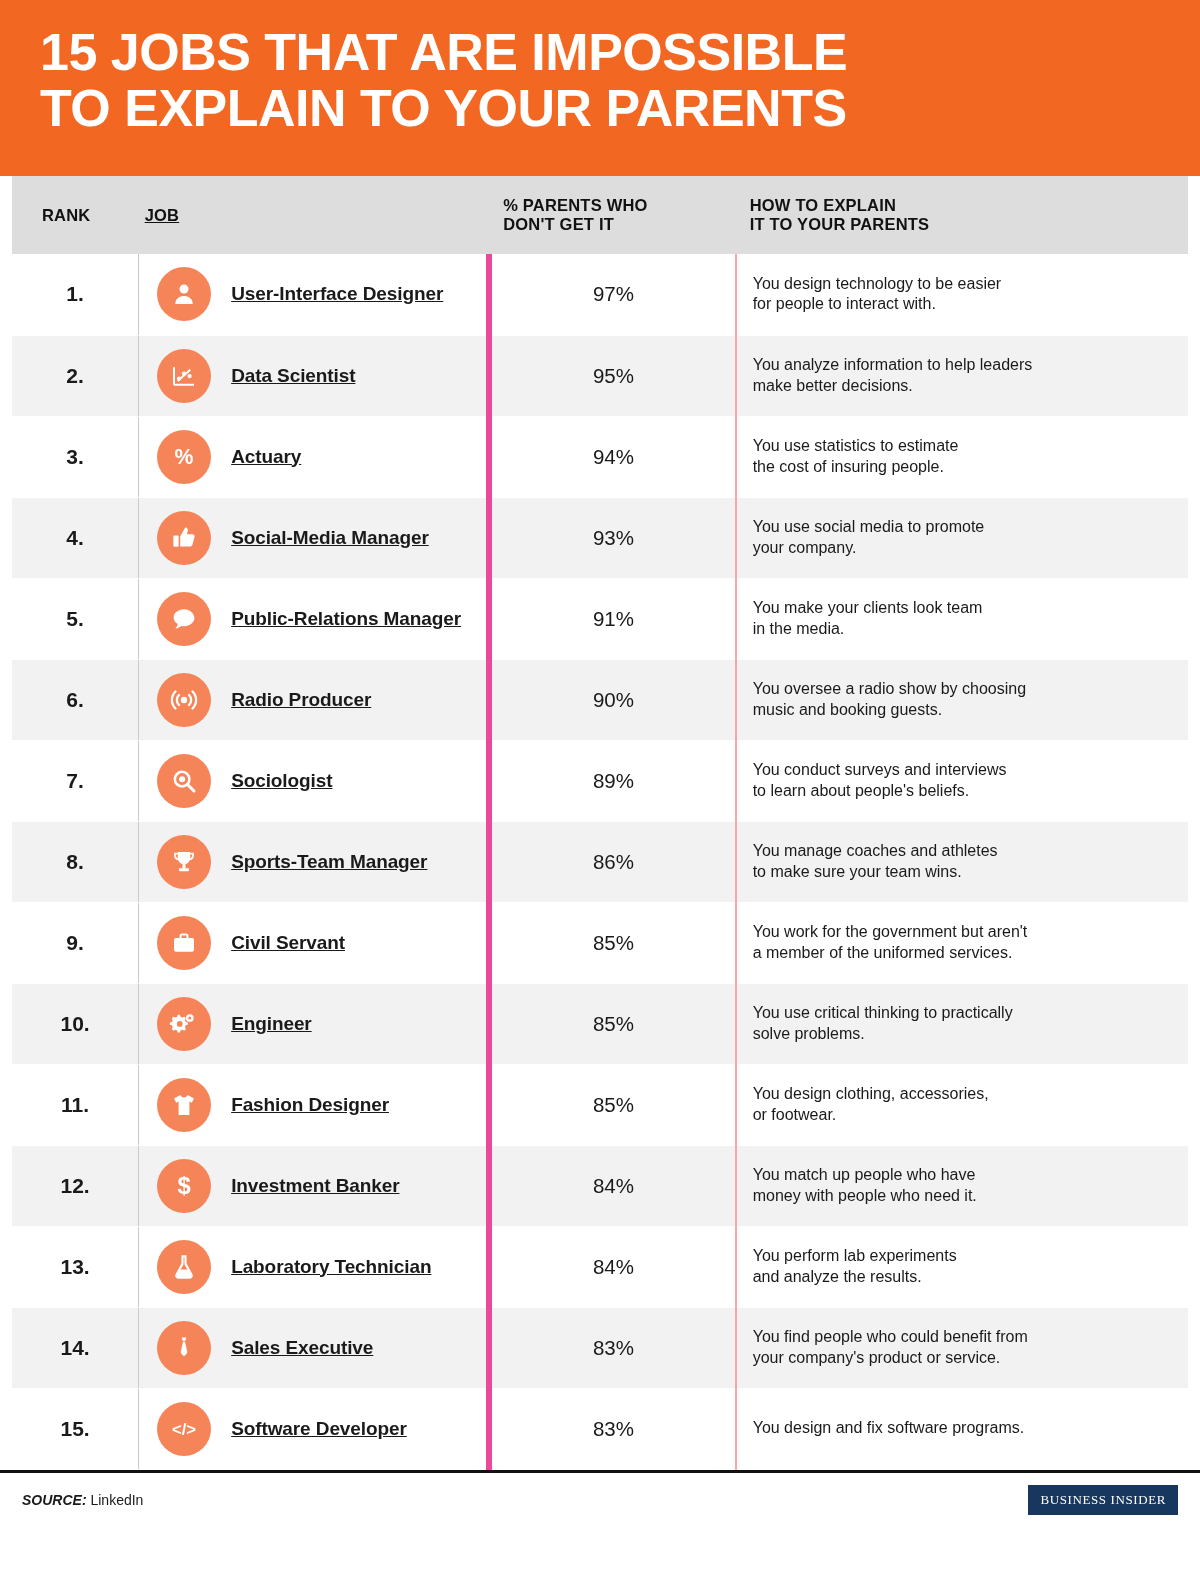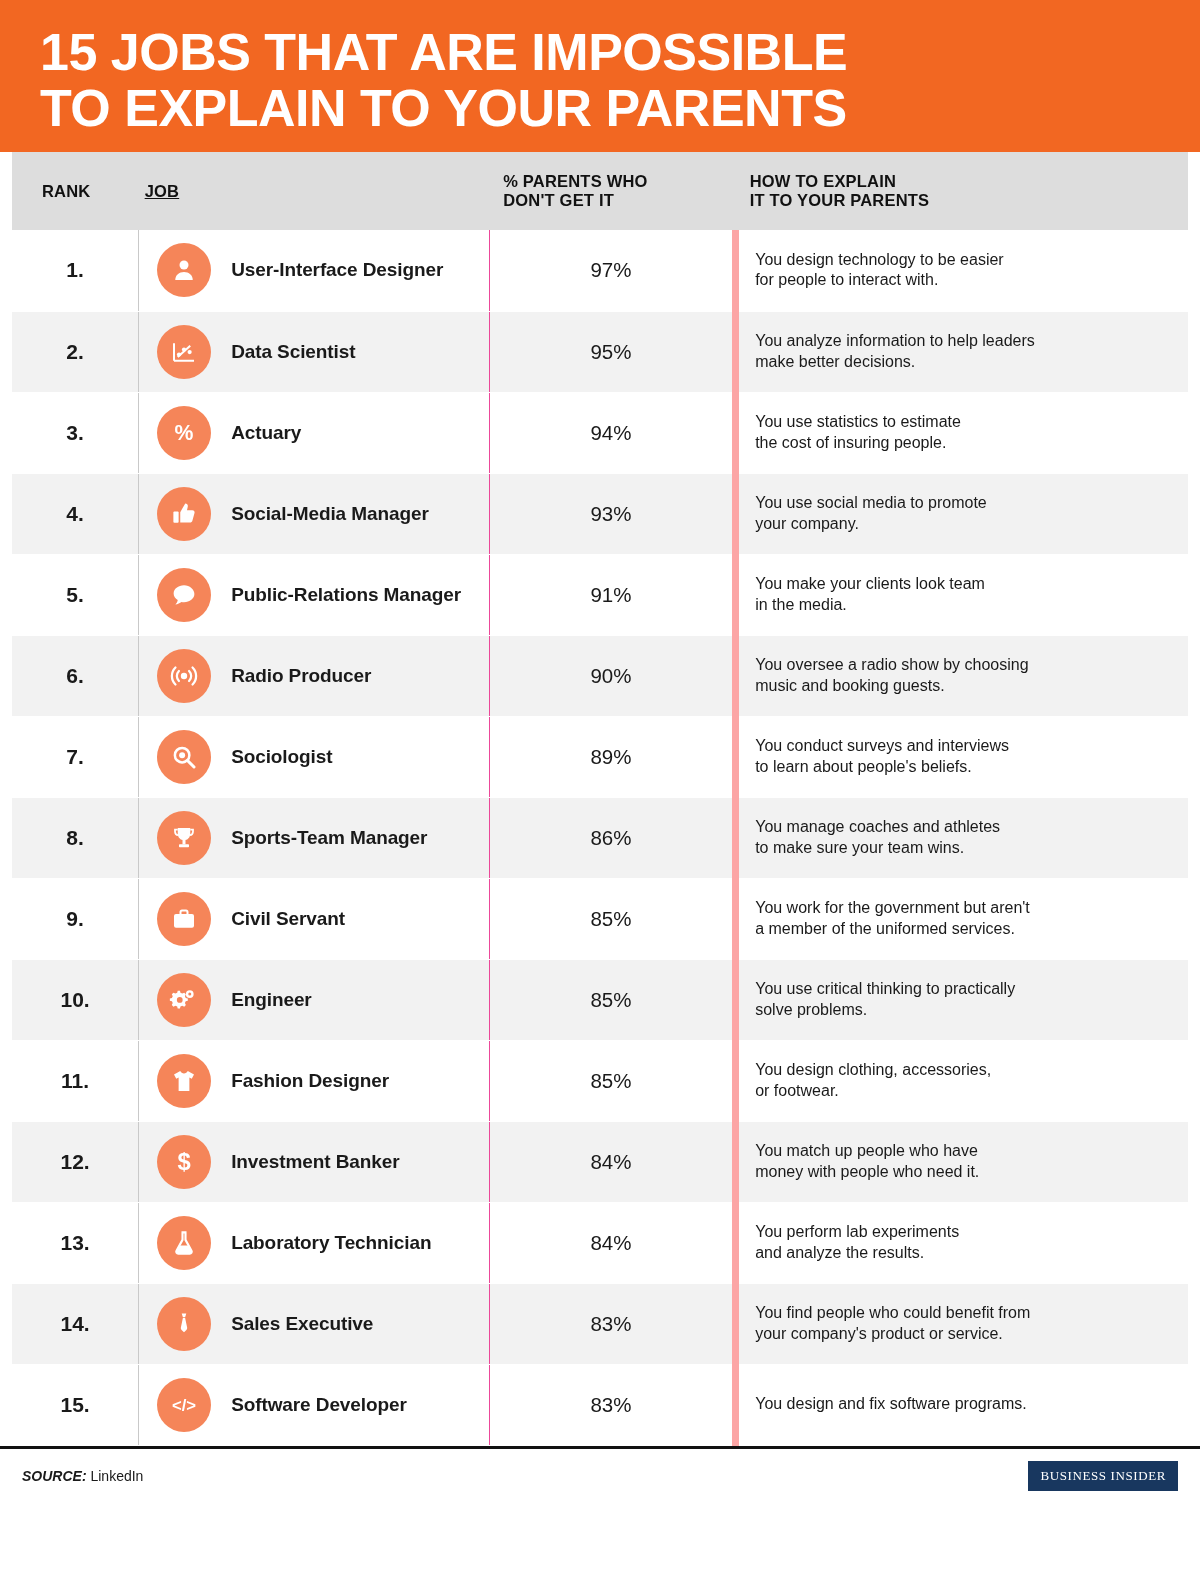--- a/index.html
+++ b/index.html
@@ -21,21 +21,21 @@
     background: #ffffff;
     box-sizing: border-box;
     padding: 0 12px;
   }
 
   
   .header {
     background: #F26722;
     margin: 0 -12px;
     padding: 24px 40px 28px 40px;
-    height: 152px;
+    height: 176px;
     box-sizing: border-box;
   }
   .header h1 {
     margin: 0;
     color: #ffffff;
     font-size: 52px;
     line-height: 1.08;
     font-weight: bold;
     letter-spacing: -0.5px;
     text-transform: uppercase;
@@ -80,21 +80,22 @@
     border-bottom: 1px solid #ffffff;
   }
   td.rank {
     text-align: center;
     font-size: 21px;
     font-weight: bold;
     color: #1a1a1a;
     border-right: 1px solid #c9c9c9;
   }
   td.job {
-    border-right: 1px solid #ec4899;
+    border-right: 6px solid #ec4899;
+    text-decoration: underline;
   }
   .job-cell {
     display: flex;
     align-items: center;
     padding-left: 18px;
   }
   .icon-circle {
     width: 54px;
     height: 54px;
     min-width: 54px;
@@ -109,21 +110,21 @@
   .job-label {
     font-size: 19px;
     font-weight: bold;
     color: #1a1a1a;
     letter-spacing: -0.1px;
   }
   td.pct {
     text-align: center;
     font-size: 20.5px;
     color: #1a1a1a;
-    border-right: 7px solid #fca5a5;
+    border-right: 2px solid #fca5a5;
   }
   td.expl {
     font-size: 16px;
     line-height: 1.28;
     color: #1a1a1a;
     padding: 0 10px 0 16px;
   }
 
   
   .footer {

